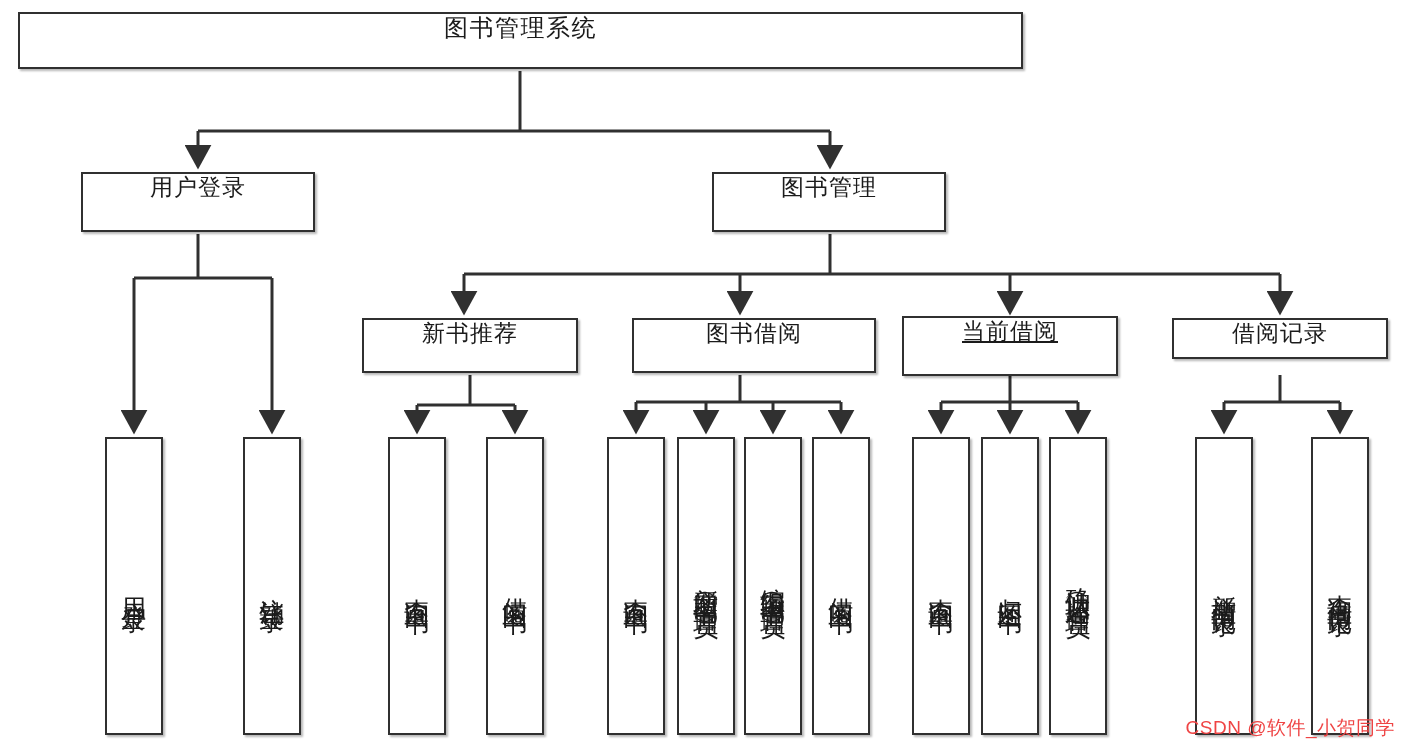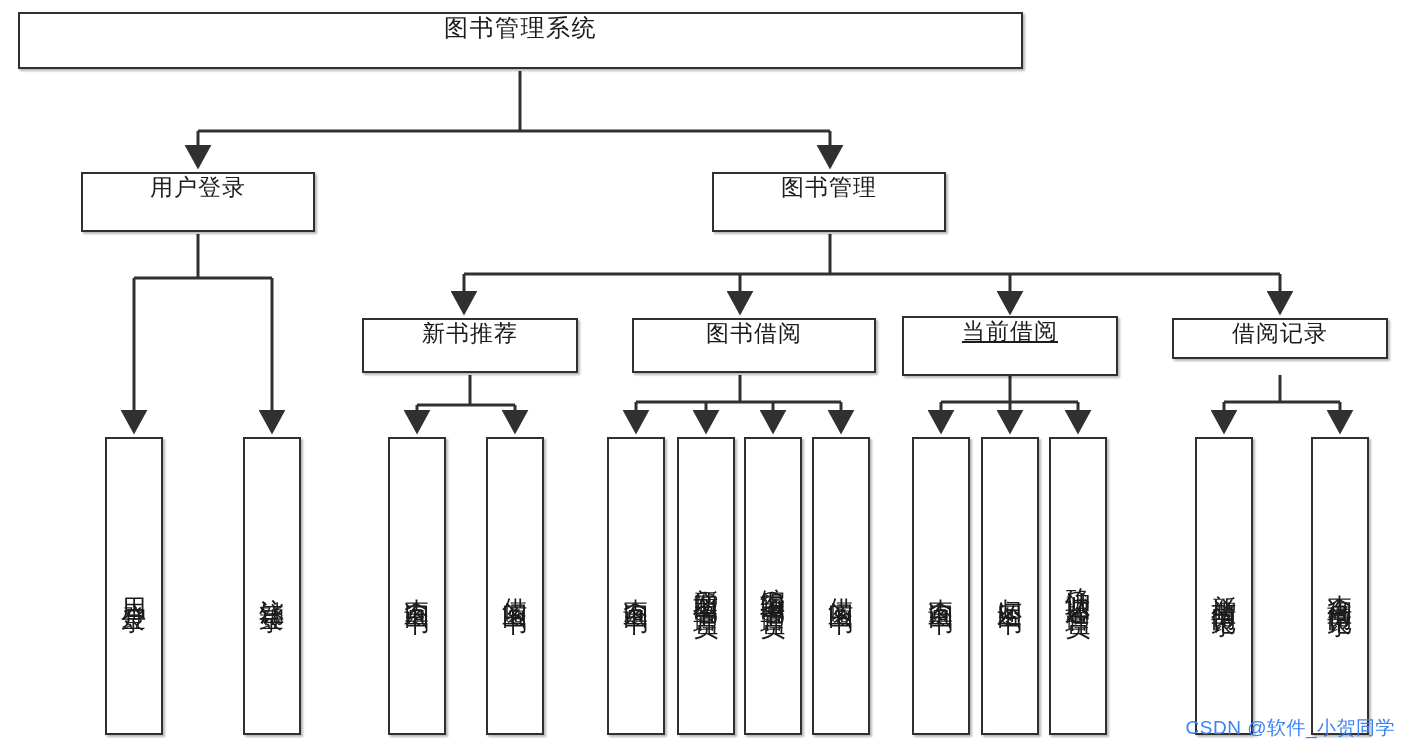--- a/index.html
+++ b/index.html
@@ -64,21 +64,21 @@
     font-size: 25px;
     line-height: 1.05;
     letter-spacing: 4px;
     white-space: nowrap;
   }
   #watermark {
     position: absolute;
     right: 10px;
     bottom: 6px;
     font-size: 19px;
-    color: #3b82f6;
+    color: #ef4444;
     white-space: nowrap;
     z-index: 5;
     letter-spacing: 0.5px;
   }
 </style>
 </head>
 <body>
 
 <div id="diagram">
 

